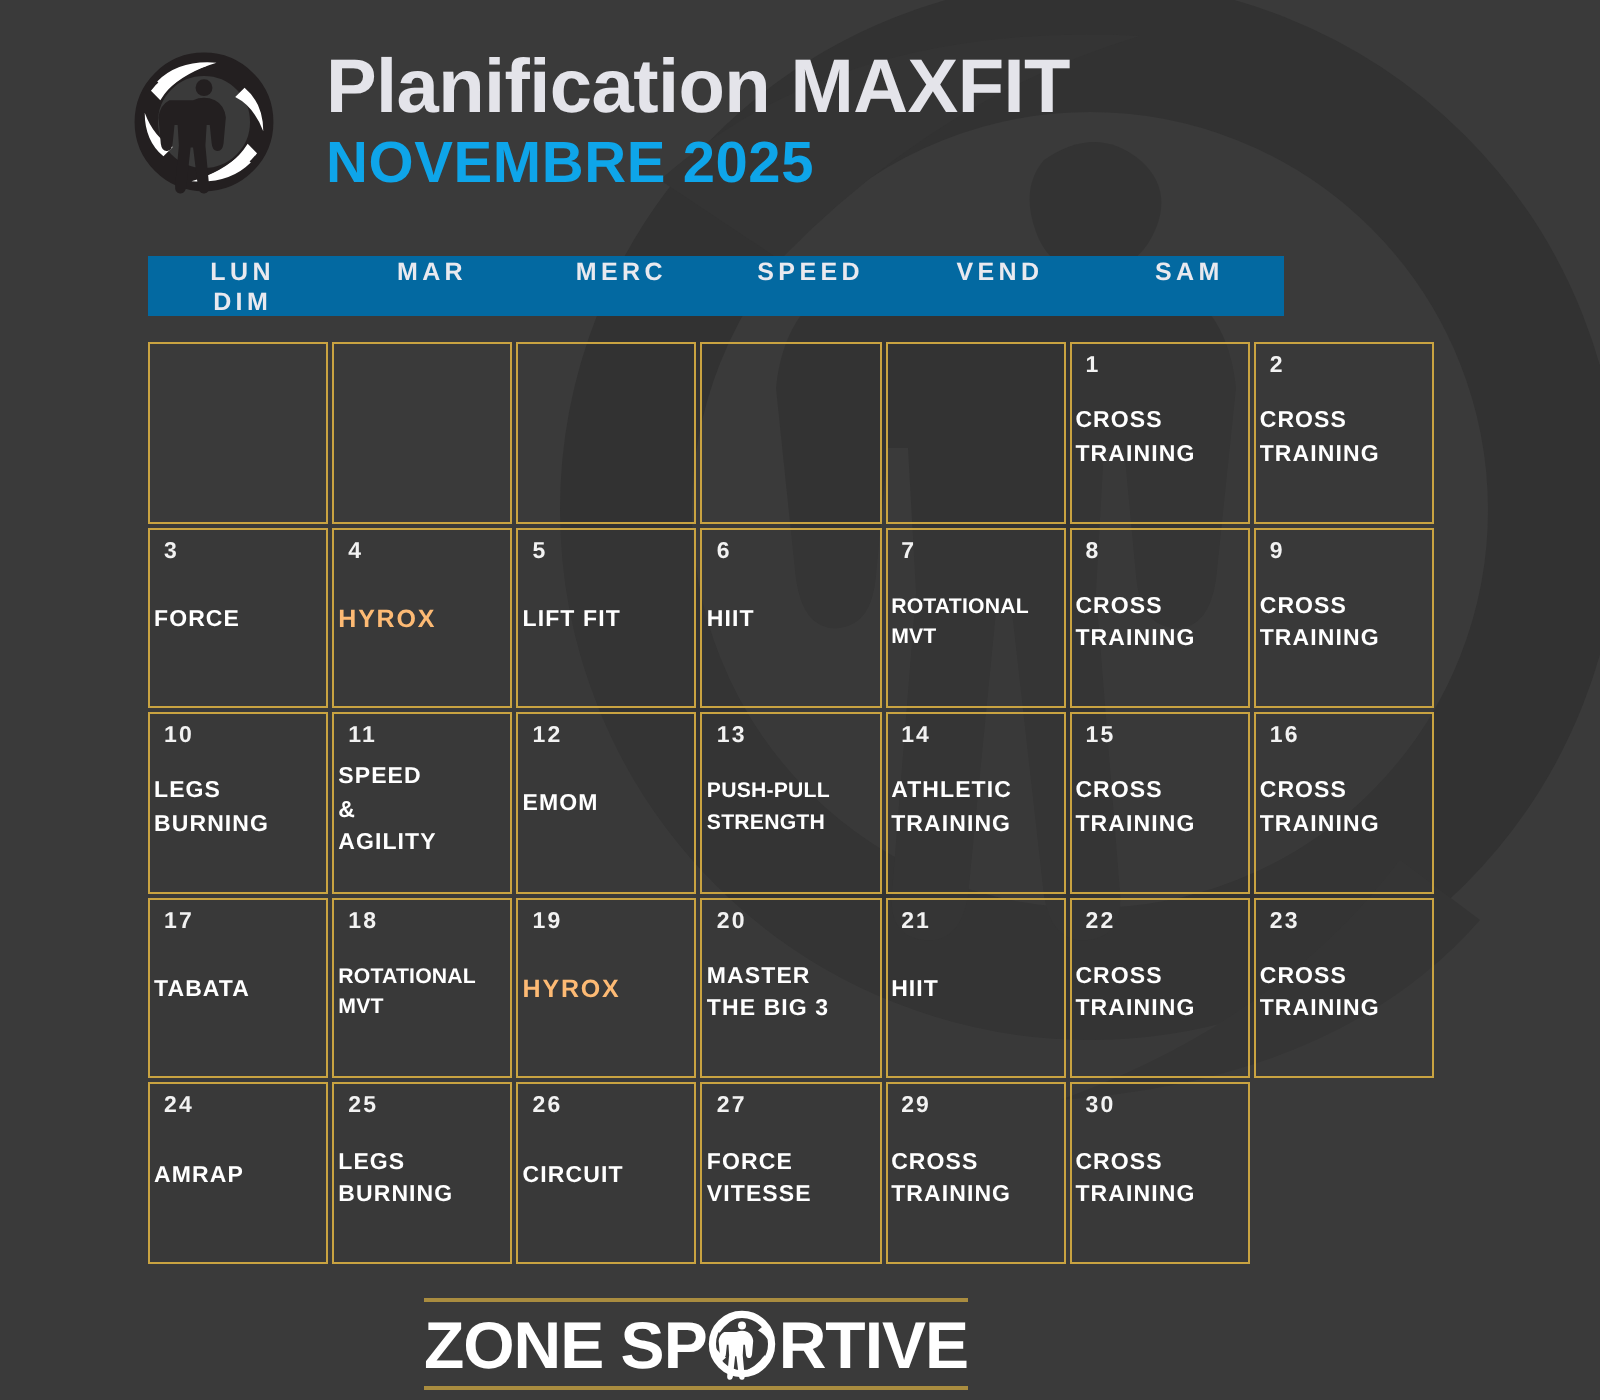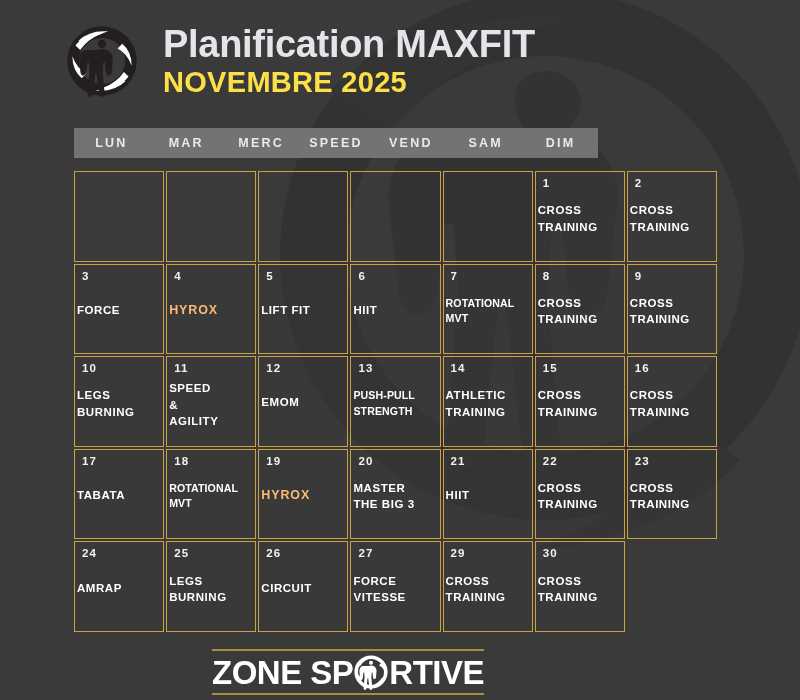--- a/index.html
+++ b/index.html
@@ -17,28 +17,28 @@
 
   
   .header { position:absolute; left:0; top:0; width:800px; height:122px; display:flex; align-items:center; }
   .brand-mark { width:78px; height:78px; margin-left:63px; flex:none; }
   .titles { margin-left:22px; }
   .title-main {
     font-size:38px; font-weight:bold; color:#e4e4ea;
     letter-spacing:-0.3px; line-height:1.12;
   }
   .title-sub {
-    font-size:29px; font-weight:bold; color:#fde047;
+    font-size:29px; font-weight:bold; color:#0ea5e9;
     letter-spacing:0.3px; line-height:1.12;
   }
 
   
   .weekbar {
-    position:absolute; left:74px; top:128px; width:524px; height:30px;
-    background:#737373; display:grid; grid-template-columns:repeat(7,1fr);
+    position:absolute; left:74px; top:128px; width:568px; height:30px;
+    background:#0369a1; display:grid; grid-template-columns:repeat(6,1fr);
     align-items:center;
   }
   .weekday {
     text-align:center; color:#e9e9ef; font-size:12.5px;
     font-weight:bold; letter-spacing:2.2px;
   }
 
   
   .grid {
     position:absolute; left:74px; top:171px; width:643px; height:461px;

